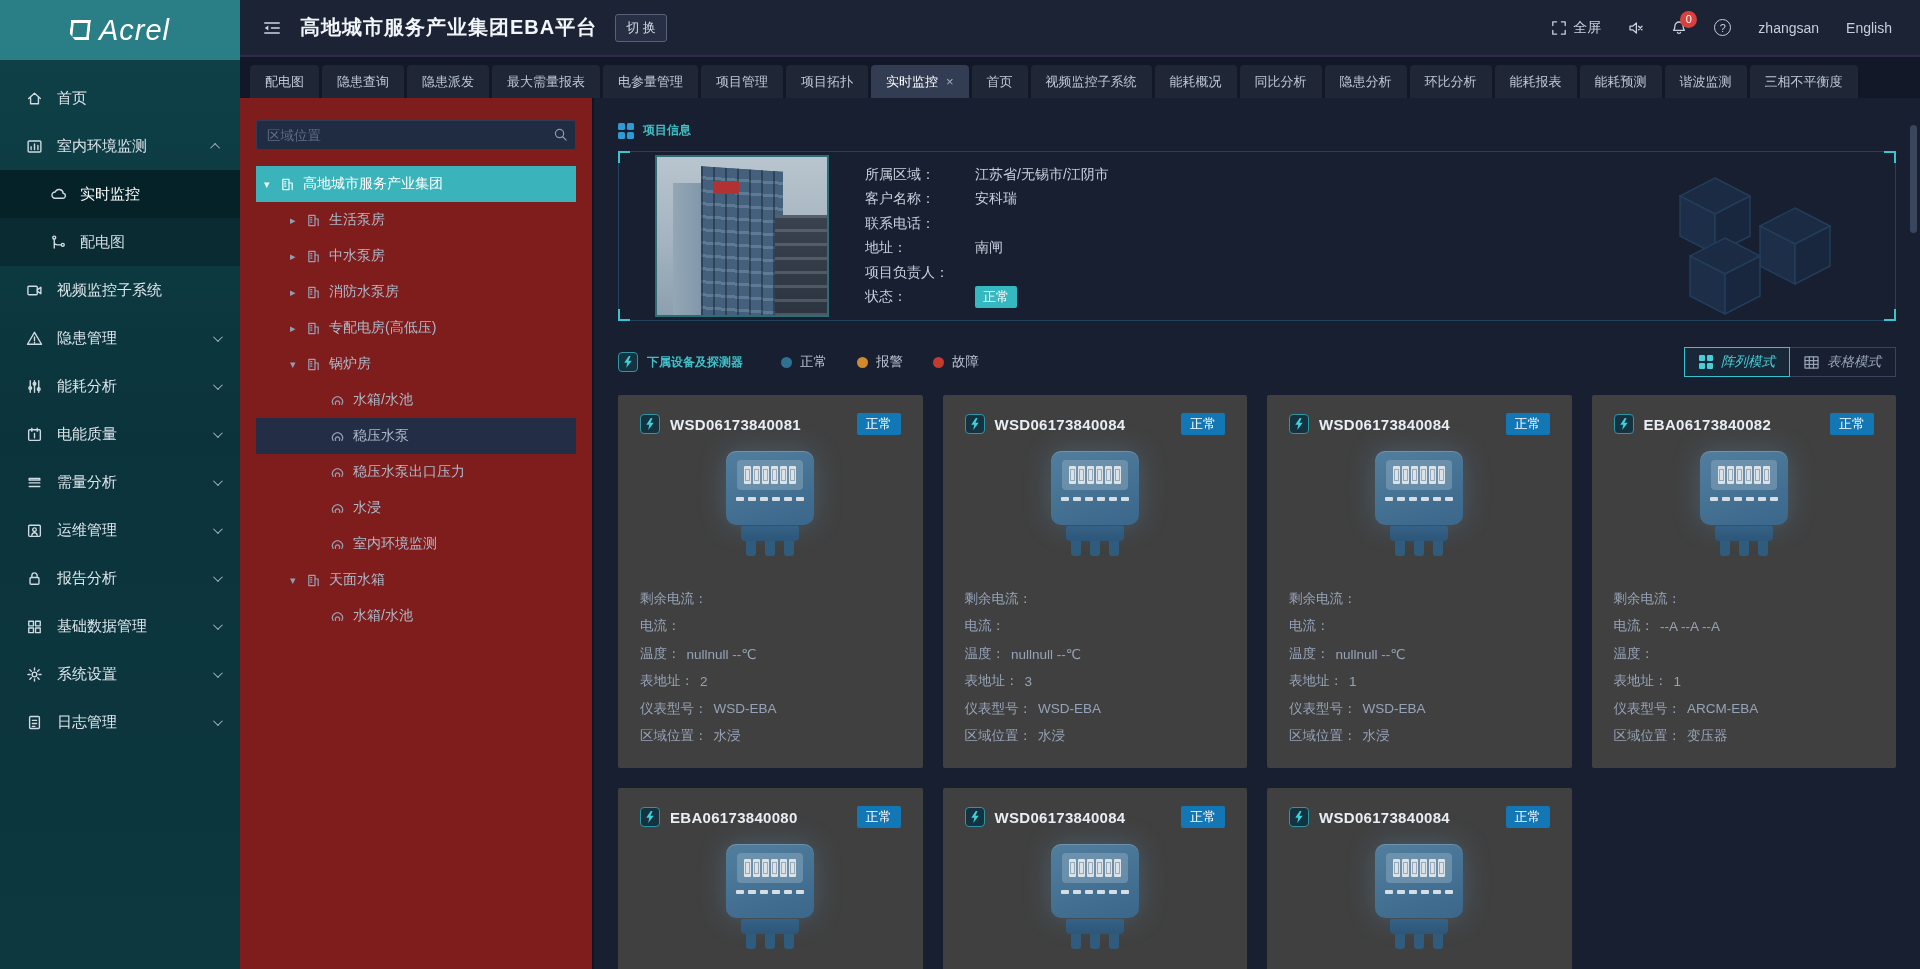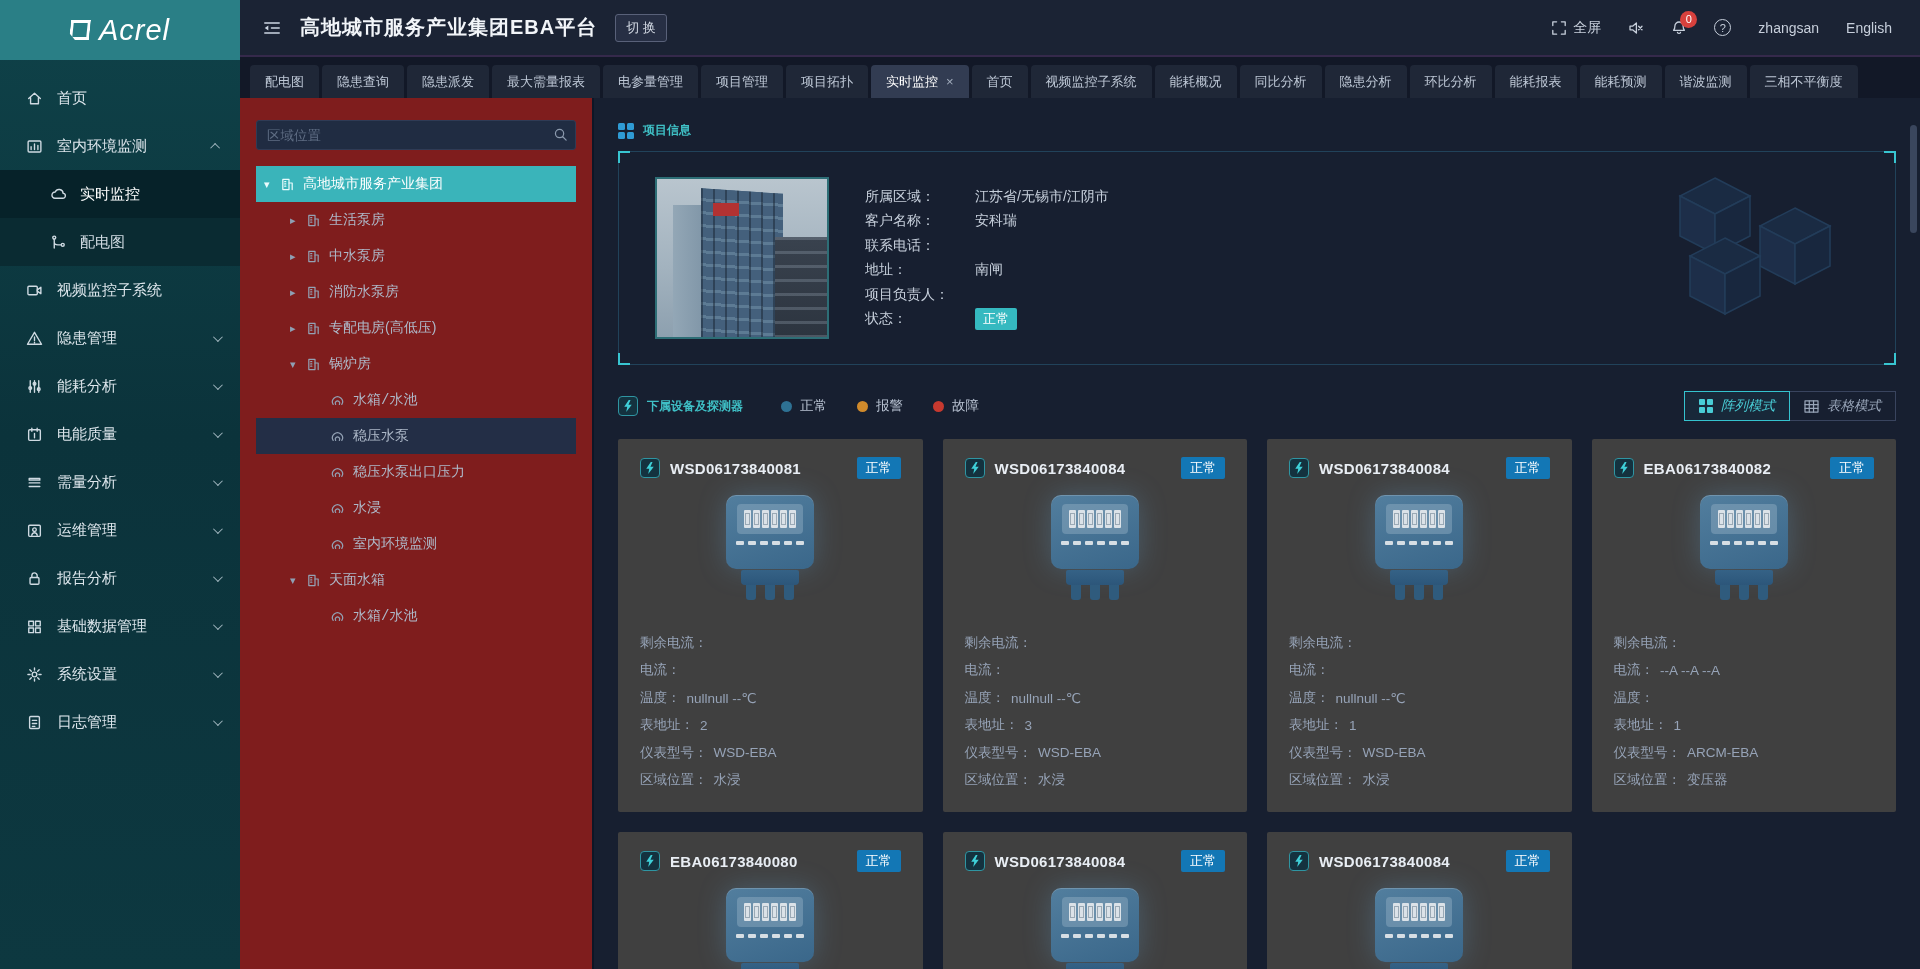--- a/index.html
+++ b/index.html
@@ -47,36 +47,36 @@
   .tree-panel { width:354px; flex:0 0 354px; background:#7f1d1d; border-right:2px solid #0e1626; padding:22px 16px 0; }
   .search-box { position:relative; height:30px; margin-bottom:16px; }
   .search-box input { width:100%; height:30px; background:#202c42; border:1px solid #2f3b55; border-radius:3px; color:#cfd8e4; font-size:13.5px; padding:0 30px 0 10px; outline:none; font-family:inherit; }
   .search-box input::placeholder { color:#5f6d84; }
   .search-box .ic { position:absolute; right:8px; top:7px; width:15px; height:15px; stroke:#8b99ad; }
   .tnode { height:36px; display:flex; align-items:center; color:#aeb9c9; font-size:14px; cursor:pointer; }
   .tnode .caret { width:16px; font-size:11px; color:#8fa0b4; flex:0 0 16px; }
   .tnode .tic { width:15px; height:15px; margin-right:8px; stroke:#93a2b5; flex:0 0 15px; }
   .tnode.lvl0 { padding-left:8px; }
   .tnode.lvl1 { padding-left:34px; }
-  .tnode.lvl2 { padding-left:74px;font-family:Liberation Mono, monospace; }
+  .tnode.lvl2 { padding-left:74px; }
   .tnode.selected { background:#3ab4ba; color:#ffffff; }
   .tnode.selected .caret { color:#eafcfd; }
   .tnode.selected .tic { stroke:#eafcfd; }
   .tnode.hovered { background:#232e46; }
 
   .main-panel { flex:1; padding:24px 24px 0; overflow:hidden; position:relative; background:#171f30; }
   .sec-head { display:flex; align-items:center; gap:9px; }
   .sec-title { color:#3fc0c6; font-size:12px; font-weight:bold; }
   .grid4 { width:16px; height:16px; display:grid; grid-template-columns:7px 7px; grid-template-rows:7px 7px; gap:2px; }
   .grid4 i { background:#2f9bd4; border-radius:1.5px; }
   .bolt-badge { width:20px; height:20px; border:1px solid #2f95a2; border-radius:4px; background:#14323f; display:flex; align-items:center; justify-content:center; flex:0 0 20px; }
   .bolt-badge svg { width:12px; height:12px; fill:#3fd0d8; }
 
   
-  .project-panel { margin-top:12px; height:214px; border:1px solid #21425a; position:relative; display:flex; align-items:center; padding-left:36px; }
+  .project-panel { margin-top:12px; height:170px; border:1px solid #21425a; position:relative; display:flex; align-items:center; padding-left:36px; }
   .corner { position:absolute; width:12px; height:12px; }
   .corner.tl { top:-1px; left:-1px; border-top:2px solid #38c5d1; border-left:2px solid #38c5d1; }
   .corner.tr { top:-1px; right:-1px; border-top:2px solid #38c5d1; border-right:2px solid #38c5d1; }
   .corner.bl { bottom:-1px; left:-1px; border-bottom:2px solid #38c5d1; border-left:2px solid #38c5d1; }
   .corner.br { bottom:-1px; right:-1px; border-bottom:2px solid #38c5d1; border-right:2px solid #38c5d1; }
   .building-photo { width:174px; height:162px; border:2px solid #2d6e76; position:relative; overflow:hidden; background:linear-gradient(180deg,#b9c5ce 0%,#a3b3bf 55%,#8da0af 100%); flex:0 0 174px; }
   .bld-left { position:absolute; left:16px; top:26px; width:34px; height:136px; background:linear-gradient(90deg,#93a7b6,#7e94a6); }
   .bld-main { position:absolute; left:44px; top:12px; width:82px; height:150px; background:repeating-linear-gradient(180deg,#44607c 0 10px,#5d7b94 10px 13px), #44607c; transform:skewY(4deg); }
   .bld-main:after { content:""; position:absolute; inset:0; background:repeating-linear-gradient(90deg,rgba(20,30,42,.45) 0 2px,transparent 2px 12px); }
   .bld-right { position:absolute; right:0; top:58px; width:52px; height:104px; background:linear-gradient(180deg,#39424e,#2c343f); }

